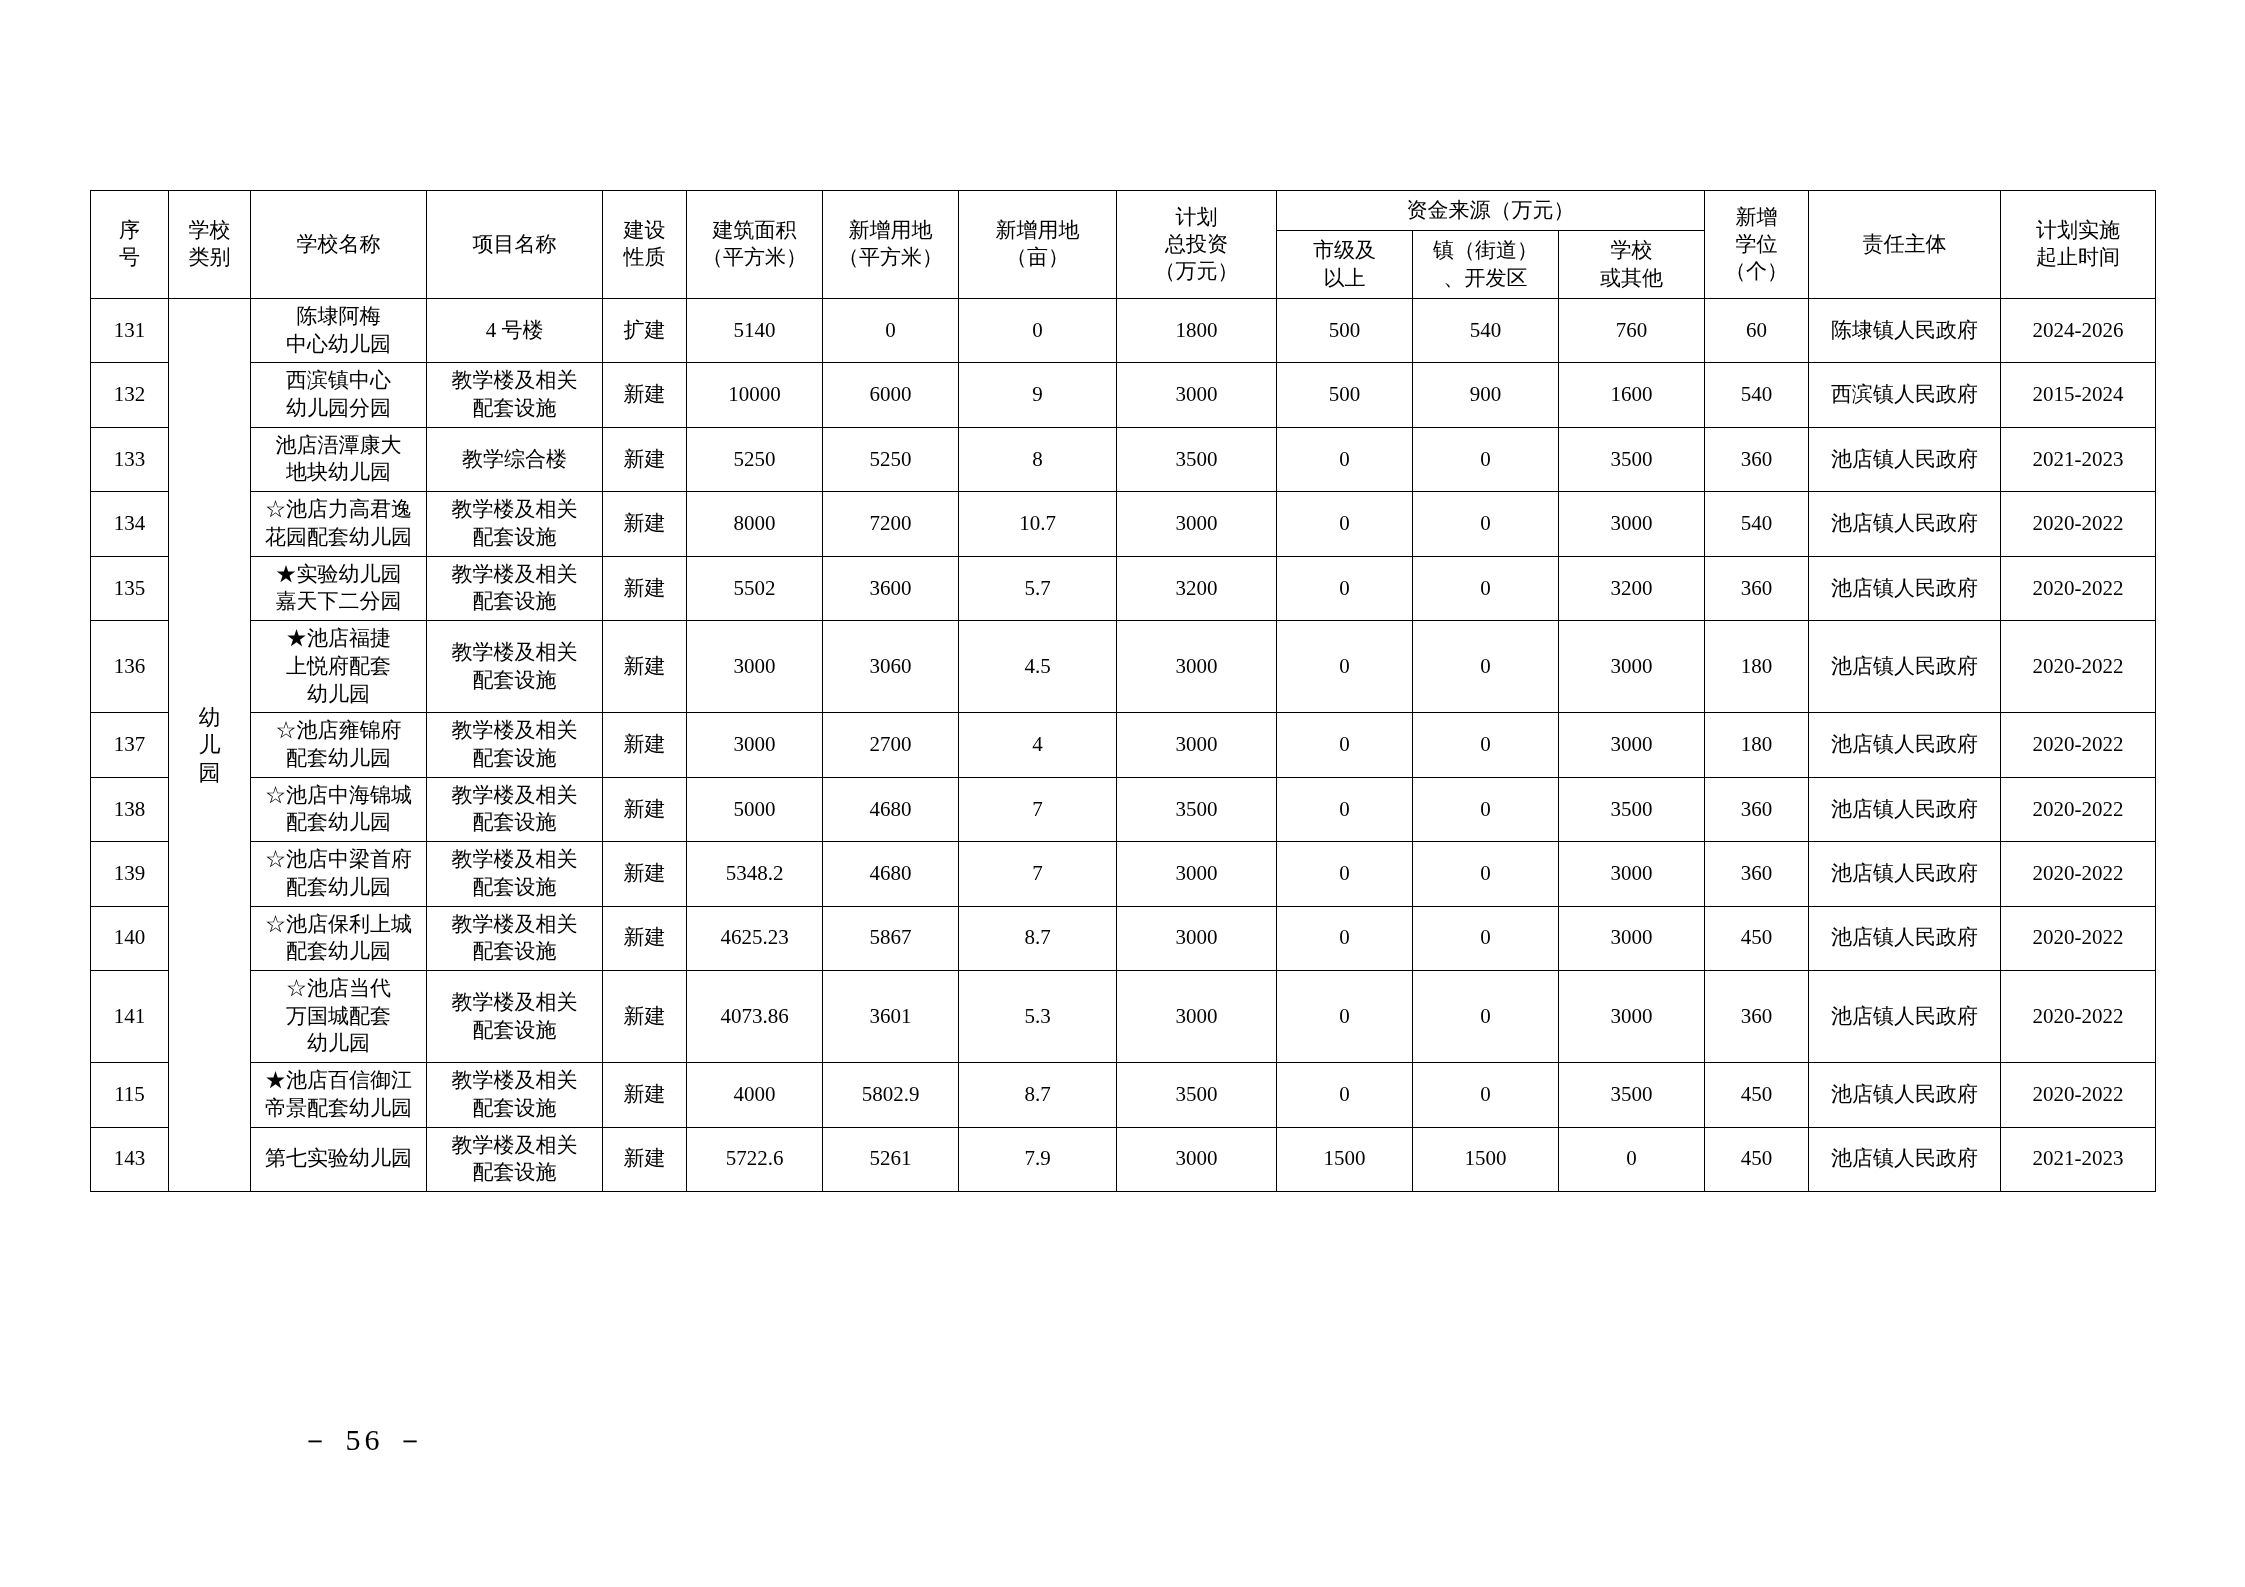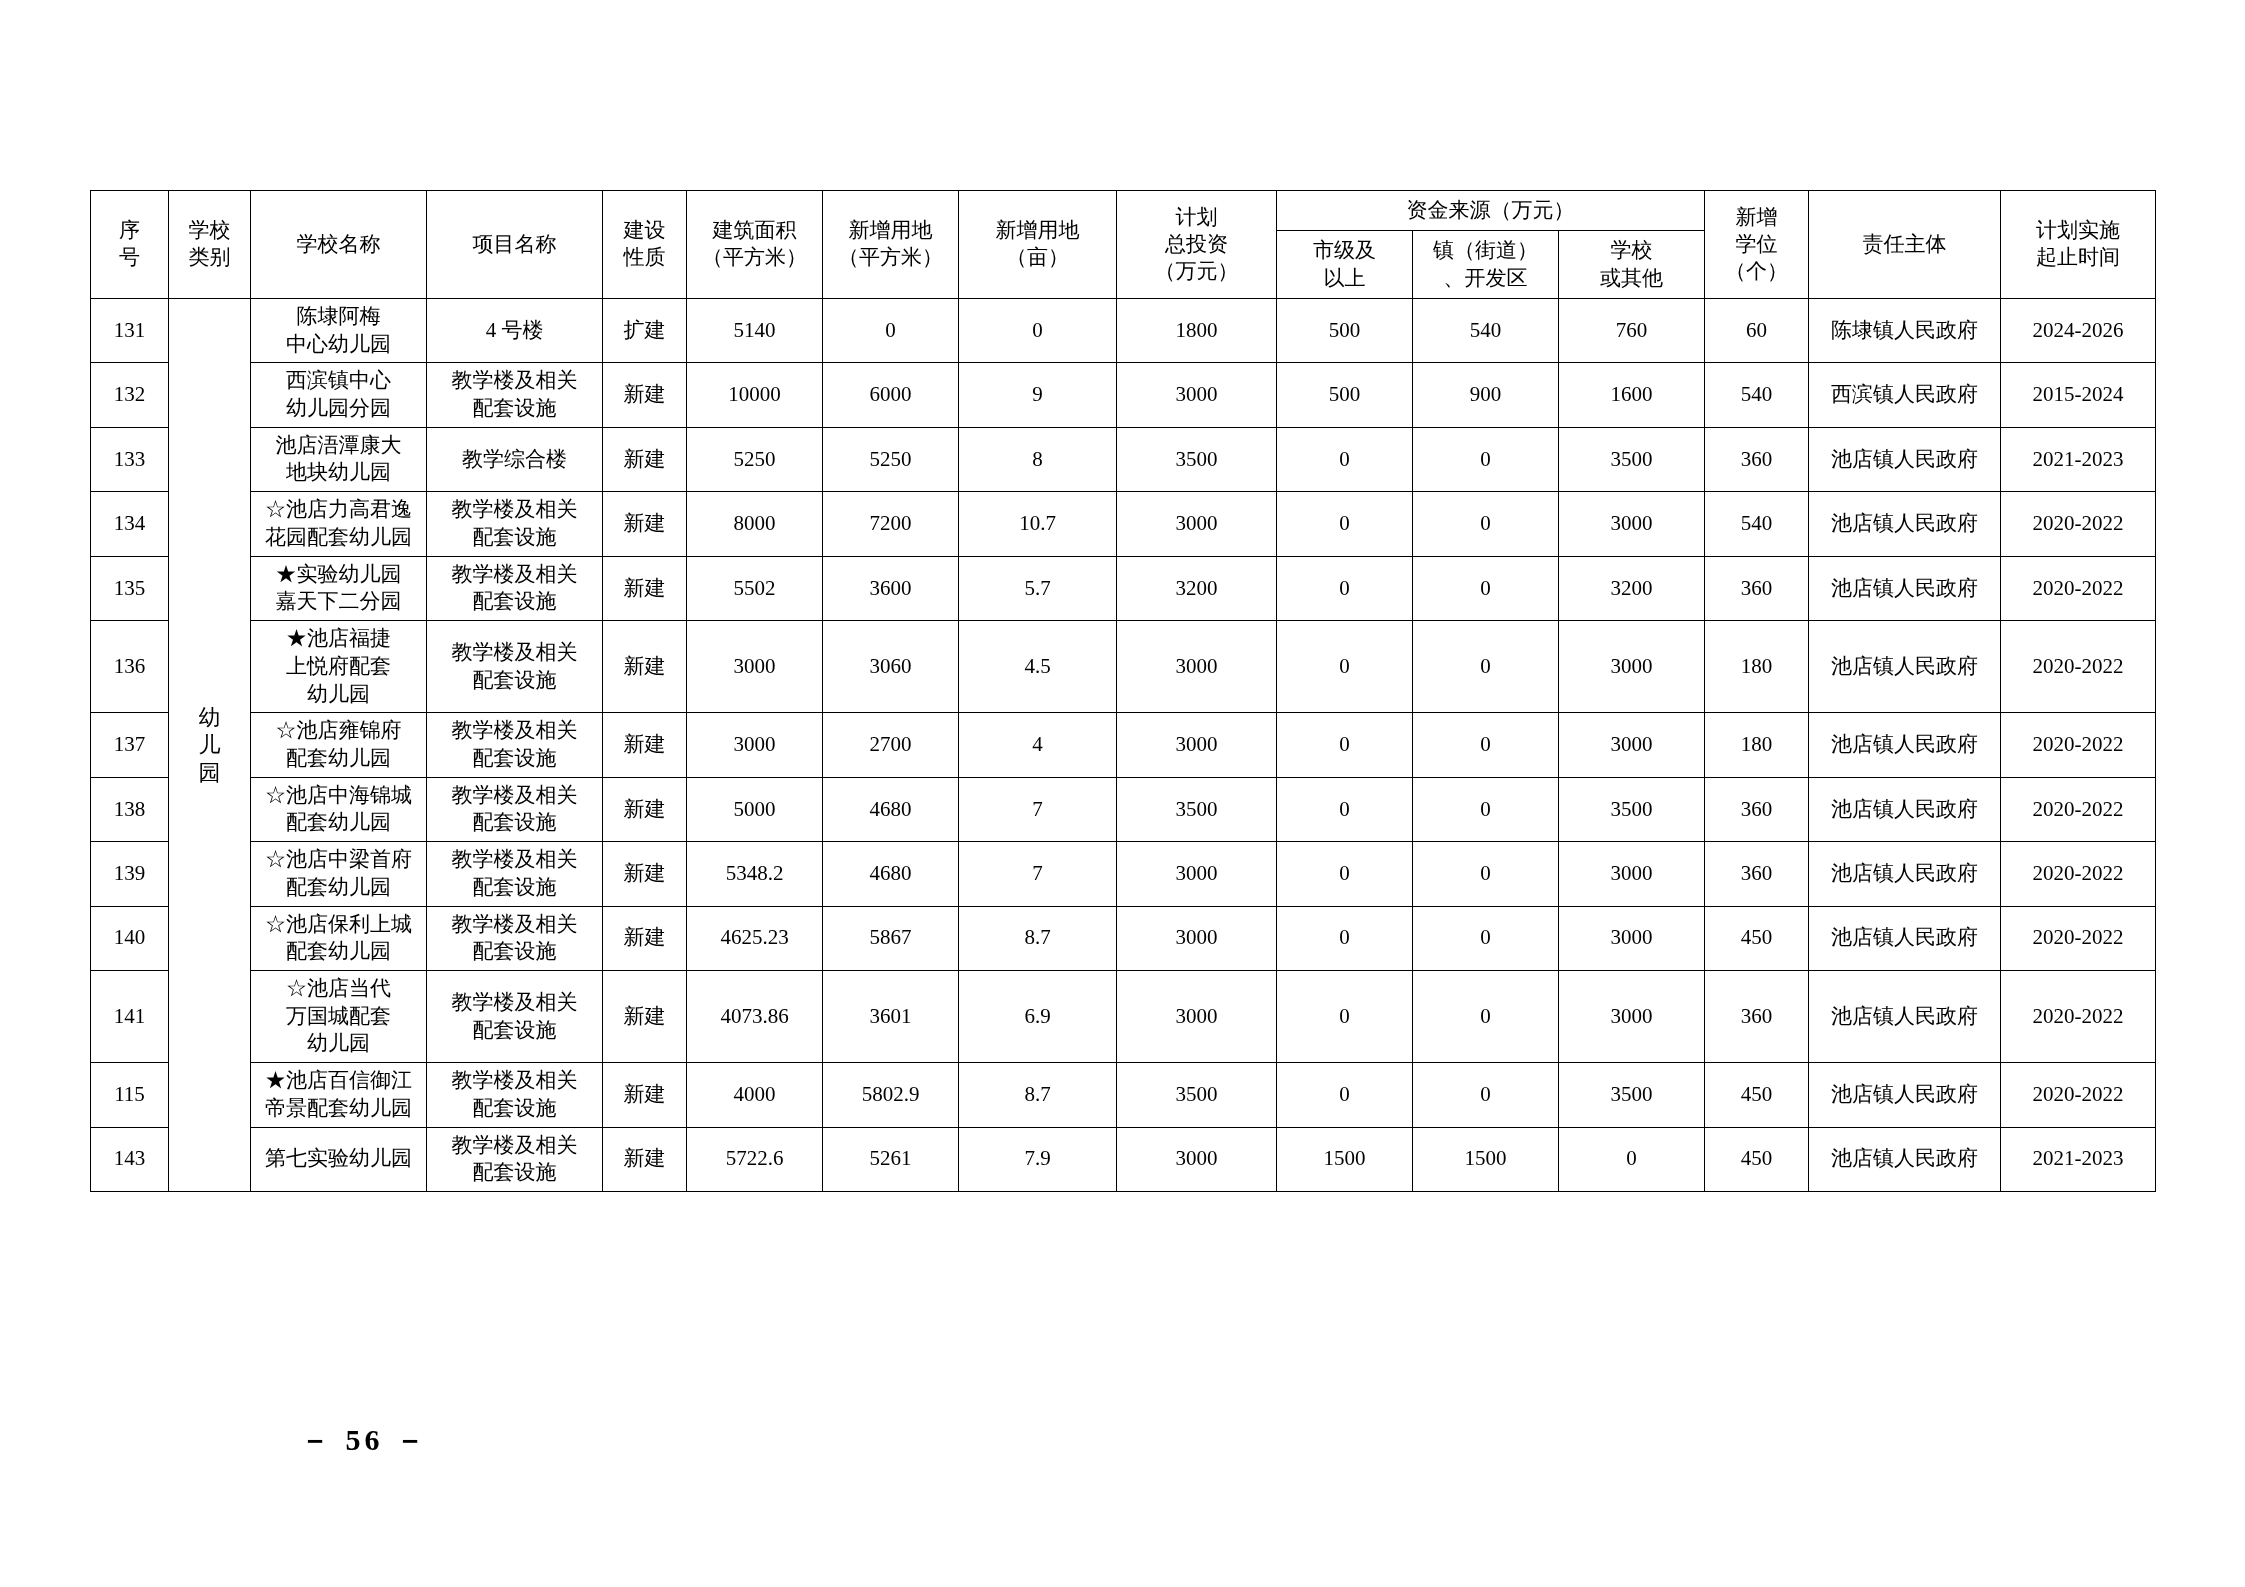--- a/index.html
+++ b/index.html
@@ -56,21 +56,20 @@
   }
   .cell-multi { white-space: pre-line; }
   .num { font-size: 21px; }
   .page-number {
     position: absolute;
     left: 300px;
     top: 1420px;
     font-size: 30px;
     letter-spacing: 4px;
     font-family: "Liberation Serif", "DejaVu Serif", serif;
-    font-weight: bold;
   }
   
   col.c-seq      { width: 78px; }
   col.c-cat      { width: 82px; }
   col.c-school   { width: 176px; }
   col.c-project  { width: 176px; }
   col.c-nature   { width: 84px; }
   col.c-area     { width: 136px; }
   col.c-land-m2  { width: 136px; }
   col.c-land-mu  { width: 158px; }
@@ -339,21 +338,21 @@
         <tr>
           <td class="num">141</td>
           <td class="cell-multi">☆池店当代
 万国城配套
 幼儿园</td>
           <td class="cell-multi">教学楼及相关
 配套设施</td>
           <td>新建</td>
           <td class="num">4073.86</td>
           <td class="num">3601</td>
-          <td class="num">6.9</td>
+          <td class="num">5.3</td>
           <td class="num">3000</td>
           <td class="num">0</td>
           <td class="num">0</td>
           <td class="num">3000</td>
           <td class="num">360</td>
           <td>池店镇人民政府</td>
           <td class="num">2020-2022</td>
         </tr>
 
         <tr>

